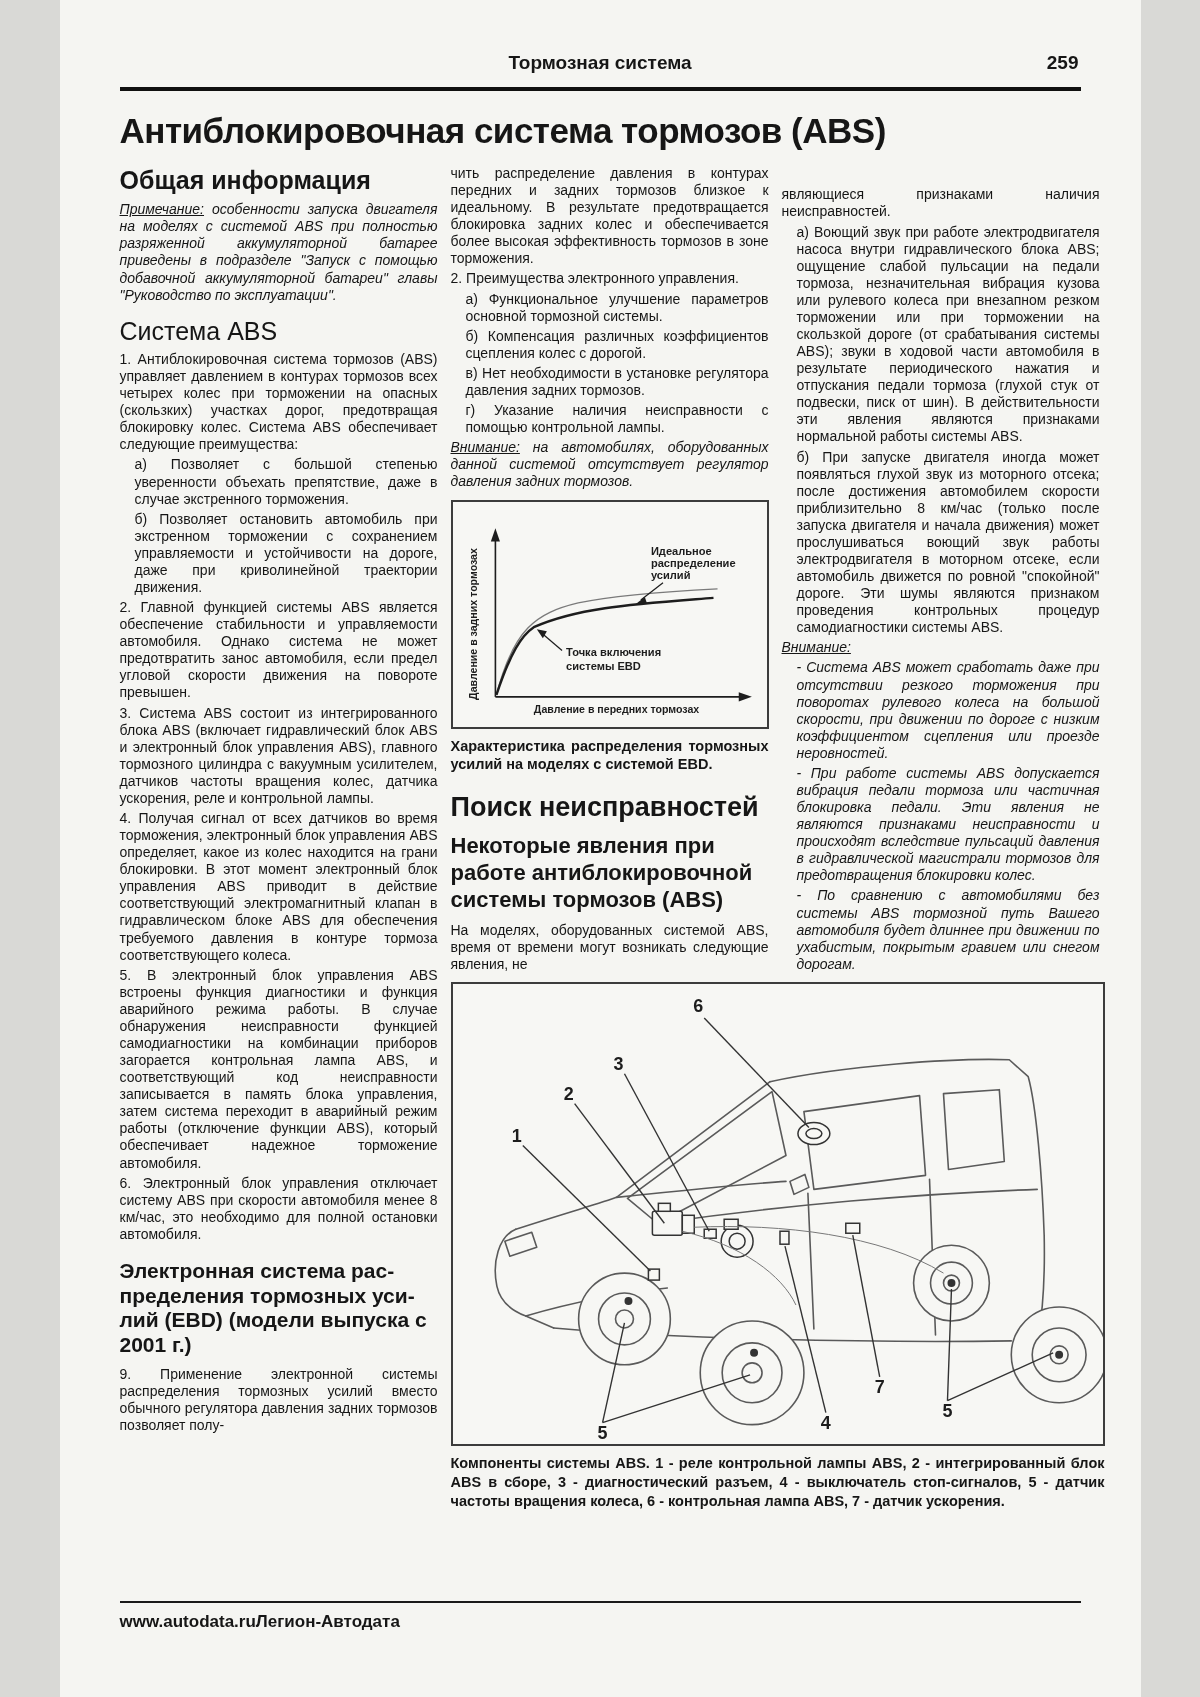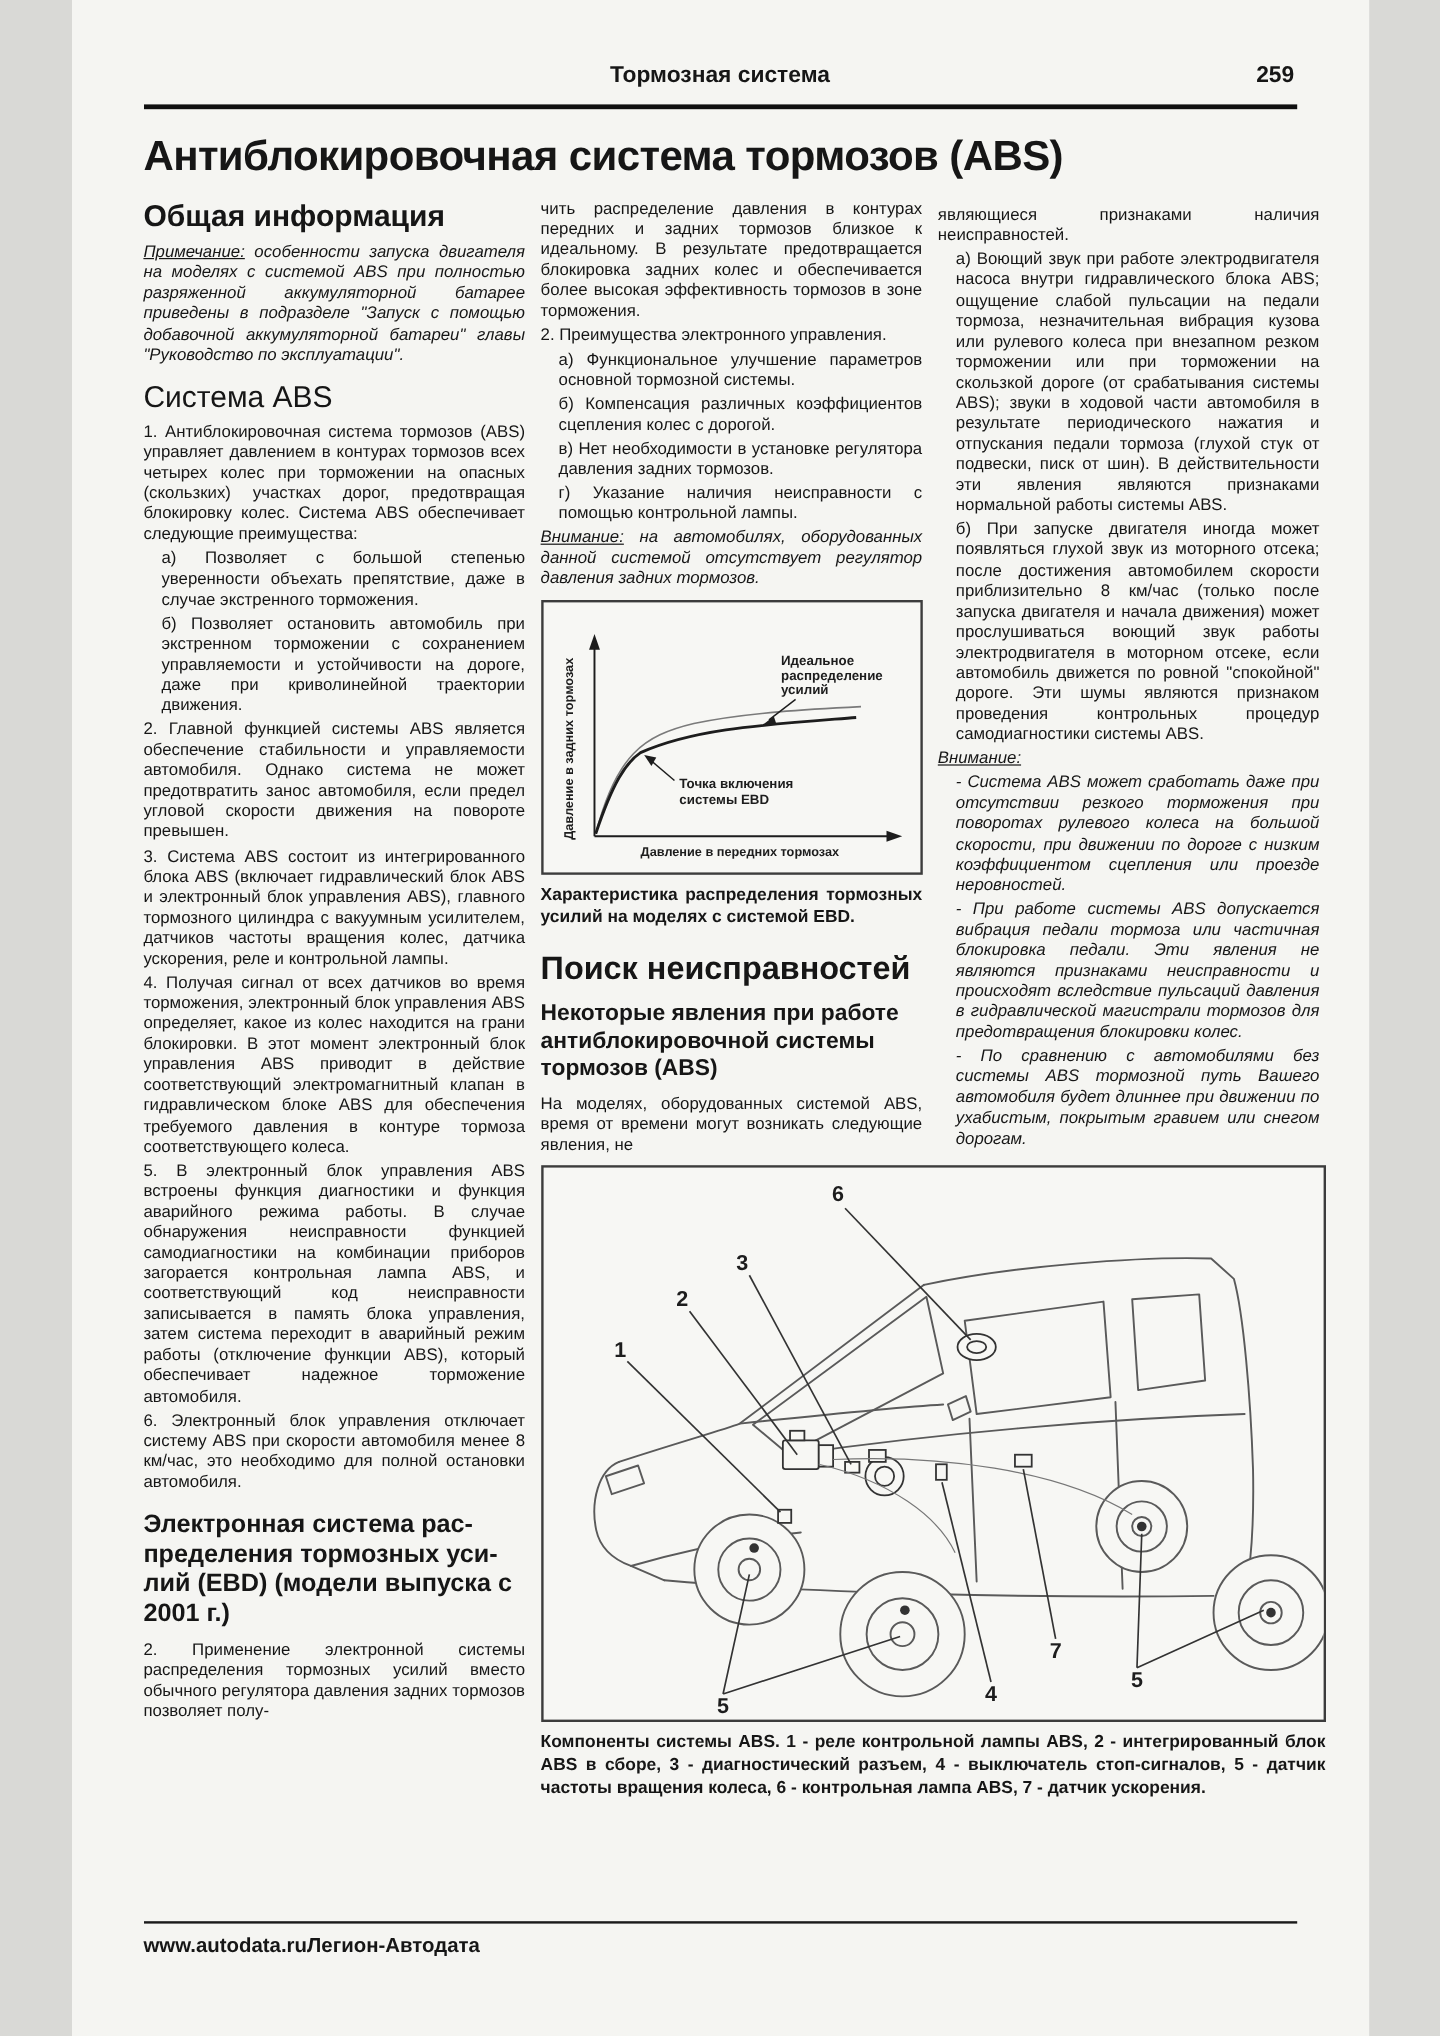--- a/index.html
+++ b/index.html
@@ -14,30 +14,30 @@
   .hdr { position:relative; height:28px; }
   .hdr-title { text-align:center; font-weight:bold; font-size:19px; }
   .hdr-num { position:absolute; right:2px; top:0; font-weight:bold; font-size:19px; }
   .hdr-rule { border-bottom:4px solid #101010; margin-top:7px; }
   
   .doc-title { font-size:35px; font-weight:bold; margin:20px 0 14px 0; letter-spacing:-0.5px; }
   
   .columns { display:flex; gap:13px; align-items:flex-start; }
   .col { width:318px; flex:none; }
   .main23 { flex:none; width:654px; }
-  .cols23 { display:flex; gap:13px; align-items:center; }
+  .cols23 { display:flex; gap:13px; align-items:flex-end; }
   p { margin:0 0 3px 0; font-size:14px; line-height:1.22; text-align:justify; }
   .sub { padding-left:15px; }
   .it { font-style:italic; }
   .ul { text-decoration:underline;margin-top:22px; }
   h2.sec { font-size:25px; font-weight:bold; margin:2px 0 8px 0; line-height:1.05; }
   h2.sec2 { font-size:25px; font-weight:normal; margin:14px 0 7px 0; line-height:1.05; }
   h3.ebd { font-size:21px; font-weight:bold; margin:16px 0 8px 0; line-height:1.18; }
   h2.search { font-size:27px; font-weight:bold; margin:20px 0 12px 0; line-height:1.05; }
-  h3.sub-h { font-size:19px; font-weight:bold; margin:0 0 8px 0; line-height:1.22; text-align:left; }
+  h3.sub-h { font-size:22px; font-weight:bold; margin:0 0 8px 0; line-height:1.22; text-align:left; }
   
   .graph-box { border:2px solid #3c3c3c; margin:10px 0 8px 0; background:#f7f7f4; }
   .graph-box svg { display:block; width:100%; height:auto; }
   .fig-cap { font-weight:bold; font-size:14.5px; line-height:1.25; text-align:justify; margin-bottom:4px; }
   
   .car-box { border:2px solid #3c3c3c; margin-top:6px; background:#f7f7f4; }
   .car-box svg { display:block; width:100%; height:auto; }
   .car-cap { font-weight:bold; font-size:14.5px; line-height:1.28; text-align:justify; margin-top:8px; }
   
   .footer { position:absolute; left:60px; right:60px; top:1601px; border-top:2px solid #1a1a1a; padding-top:9px;
@@ -68,21 +68,21 @@
       <h2 class="sec2">Система ABS</h2>
       <p>1. Антиблокировочная система тормозов (ABS) управляет давлением в контурах тормозов всех четырех колес при торможении на опасных (скользких) участках дорог, предотвращая блокировку колес. Система ABS обеспечивает следующие преимущества:</p>
       <p class="sub">а) Позволяет с большой степенью уверенности объехать препятствие, даже в случае экстренного торможения.</p>
       <p class="sub">б) Позволяет остановить автомобиль при экстренном торможении с сохранением управляемости и устойчивости на дороге, даже при криволинейной траектории движения.</p>
       <p>2. Главной функцией системы ABS является обеспечение стабильности и управляемости автомобиля. Однако система не может предотвратить занос автомобиля, если предел угловой скорости движения на повороте превышен.</p>
       <p>3. Система ABS состоит из интегрированного блока ABS (включает гидравлический блок ABS и электронный блок управления ABS), главного тормозного цилиндра с вакуумным усилителем, датчиков частоты вращения колес, датчика ускорения, реле и контрольной лампы.</p>
       <p>4. Получая сигнал от всех датчиков во время торможения, электронный блок управления ABS определяет, какое из колес находится на грани блокировки. В этот момент электронный блок управления ABS приводит в действие соответствующий электромагнитный клапан в гидравлическом блоке ABS для обеспечения требуемого давления в контуре тормоза соответствующего колеса.</p>
       <p>5. В электронный блок управления ABS встроены функция диагностики и функция аварийного режима работы. В случае обнаружения неисправности функцией самодиагностики на комбинации приборов загорается контрольная лампа ABS, и соответствующий код неисправности записывается в память блока управления, затем система переходит в аварийный режим работы (отключение функции ABS), который обеспечивает надежное торможение автомобиля.</p>
       <p>6. Электронный блок управления отключает систему ABS при скорости автомобиля менее 8 км/час, это необходимо для полной остановки автомобиля.</p>
       <h3 class="ebd">Электронная система рас­пределения тормозных уси­лий (EBD) (модели выпуска с 2001 г.)</h3>
-      <p>2. Применение электронной системы распределения тормозных усилий вместо обычного регулятора давления задних тормозов позволяет полу-</p>
+      <p>9. Применение электронной системы распределения тормозных усилий вместо обычного регулятора давления задних тормозов позволяет полу-</p>
     </section>
 
     <div class="main23">
       <div class="cols23">
 
         <section class="col">
           <p>чить распределение давления в контурах передних и задних тормозов близкое к идеальному. В результате предотвращается блокировка задних колес и обеспечивается более высокая эффективность тормозов в зоне торможения.</p>
           <p>2. Преимущества электронного управления.</p>
           <p class="sub">а) Функциональное улучшение параметров основной тормозной системы.</p>
           <p class="sub">б) Компенсация различных коэффициентов сцепления колес с дорогой.</p>

